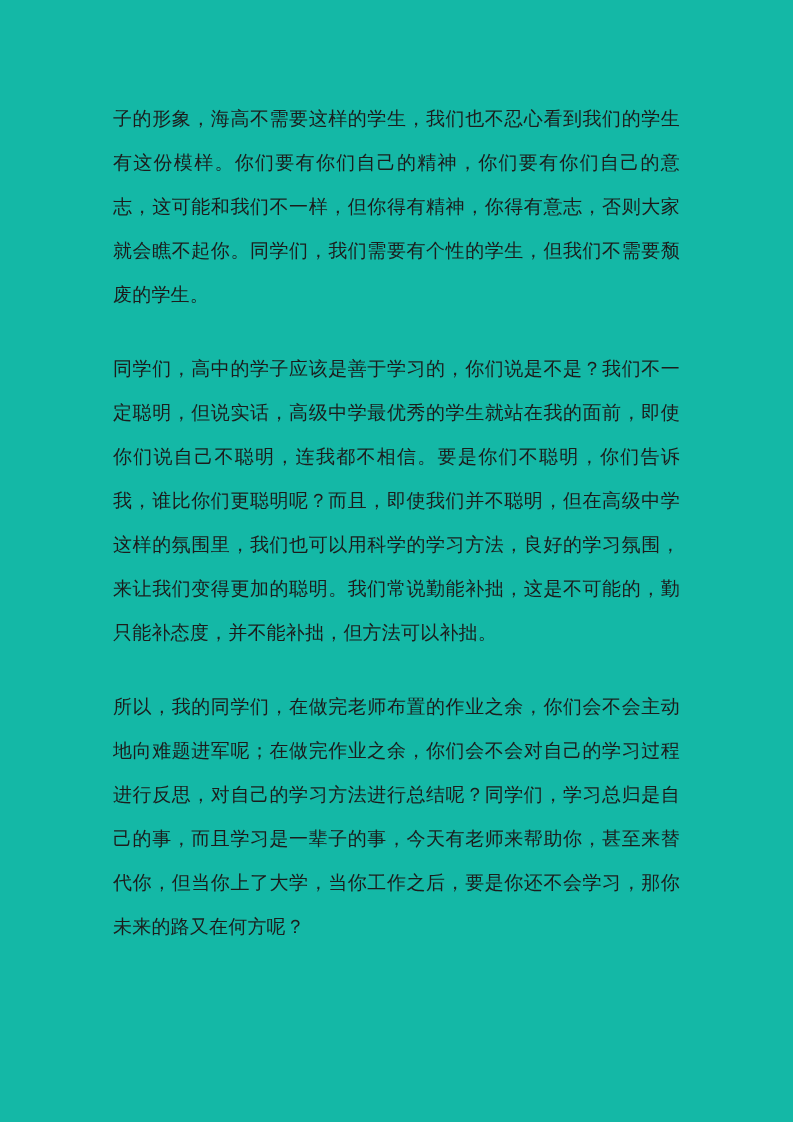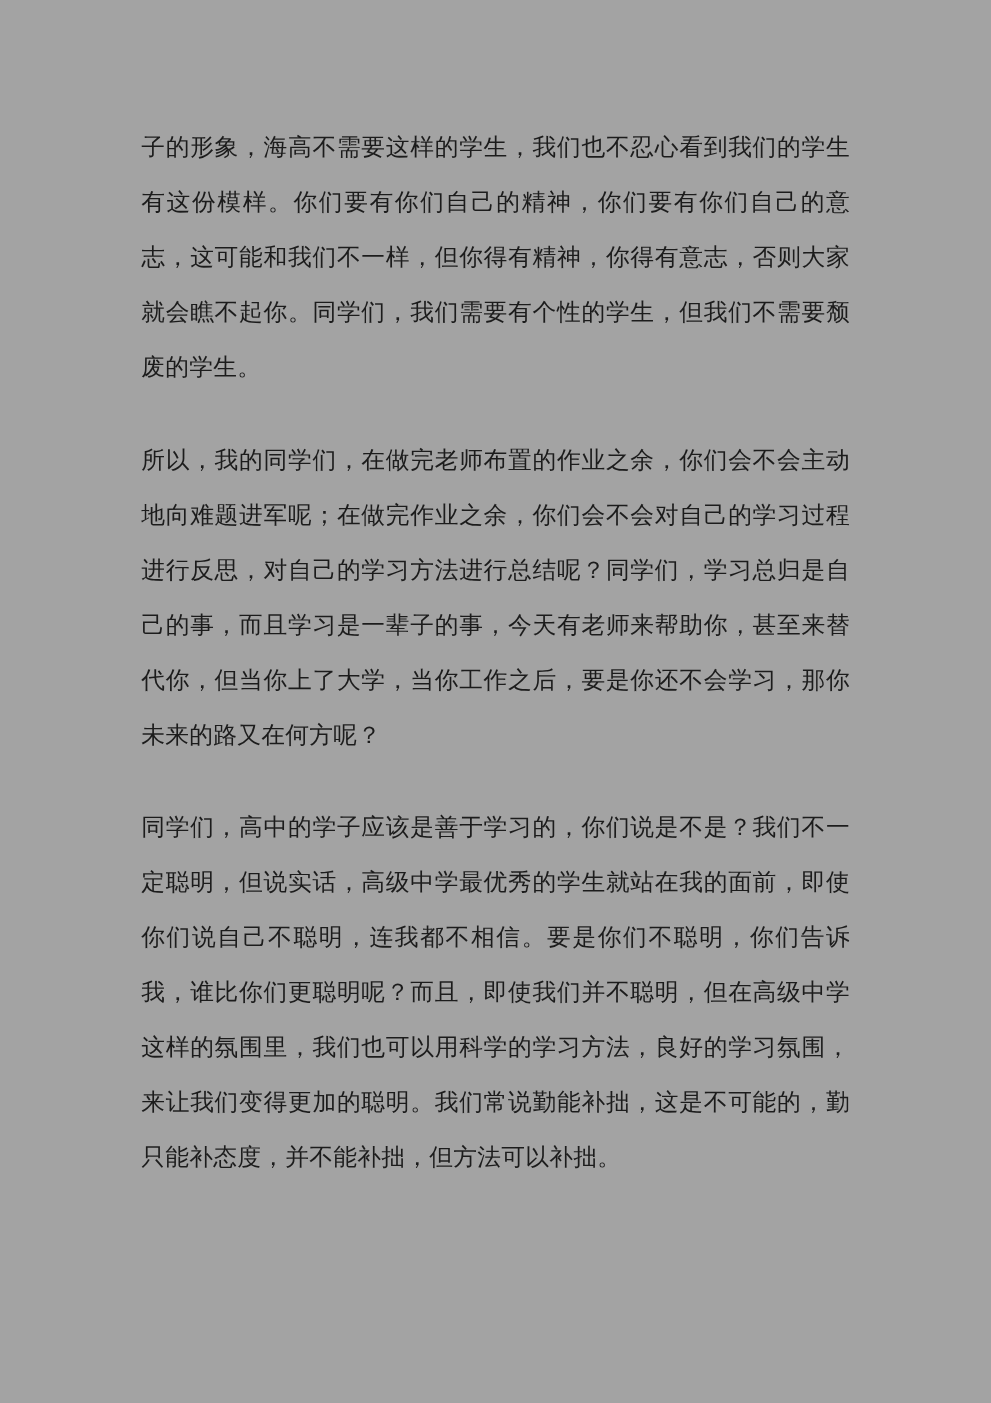--- a/index.html
+++ b/index.html
@@ -4,21 +4,21 @@
 <style>
   html, body {
     margin: 0;
     padding: 0;
     background: #ffffff;
   }
   .page {
     position: relative;
     width: 793px;
     height: 1122px;
-    background: #a3a3a3;
+    background: #14b8a6;
     overflow: hidden;
     font-family: "Liberation Serif", "DejaVu Serif", serif;
   }
   .content {
     position: absolute;
     left: 113px;
     top: 97px;
     width: 567px;
   }
   .content p {
@@ -33,16 +33,16 @@
   .content p:last-child {
     margin-bottom: 0;
   }
 </style>
 </head>
 <body>
 
 <div class="page">
   <div class="content">
     <p>子的形象，海高不需要这样的学生，我们也不忍心看到我们的学生有这份模样。你们要有你们自己的精神，你们要有你们自己的意志，这可能和我们不一样，但你得有精神，你得有意志，否则大家就会瞧不起你。同学们，我们需要有个性的学生，但我们不需要颓废的学生。</p>
+    <p>同学们，高中的学子应该是善于学习的，你们说是不是？我们不一定聪明，但说实话，高级中学最优秀的学生就站在我的面前，即使你们说自己不聪明，连我都不相信。要是你们不聪明，你们告诉我，谁比你们更聪明呢？而且，即使我们并不聪明，但在高级中学这样的氛围里，我们也可以用科学的学习方法，良好的学习氛围，来让我们变得更加的聪明。我们常说勤能补拙，这是不可能的，勤只能补态度，并不能补拙，但方法可以补拙。</p>
     <p>所以，我的同学们，在做完老师布置的作业之余，你们会不会主动地向难题进军呢；在做完作业之余，你们会不会对自己的学习过程进行反思，对自己的学习方法进行总结呢？同学们，学习总归是自己的事，而且学习是一辈子的事，今天有老师来帮助你，甚至来替代你，但当你上了大学，当你工作之后，要是你还不会学习，那你未来的路又在何方呢？</p>
-    <p>同学们，高中的学子应该是善于学习的，你们说是不是？我们不一定聪明，但说实话，高级中学最优秀的学生就站在我的面前，即使你们说自己不聪明，连我都不相信。要是你们不聪明，你们告诉我，谁比你们更聪明呢？而且，即使我们并不聪明，但在高级中学这样的氛围里，我们也可以用科学的学习方法，良好的学习氛围，来让我们变得更加的聪明。我们常说勤能补拙，这是不可能的，勤只能补态度，并不能补拙，但方法可以补拙。</p>
   </div>
 </div>
 
 </body></html>

